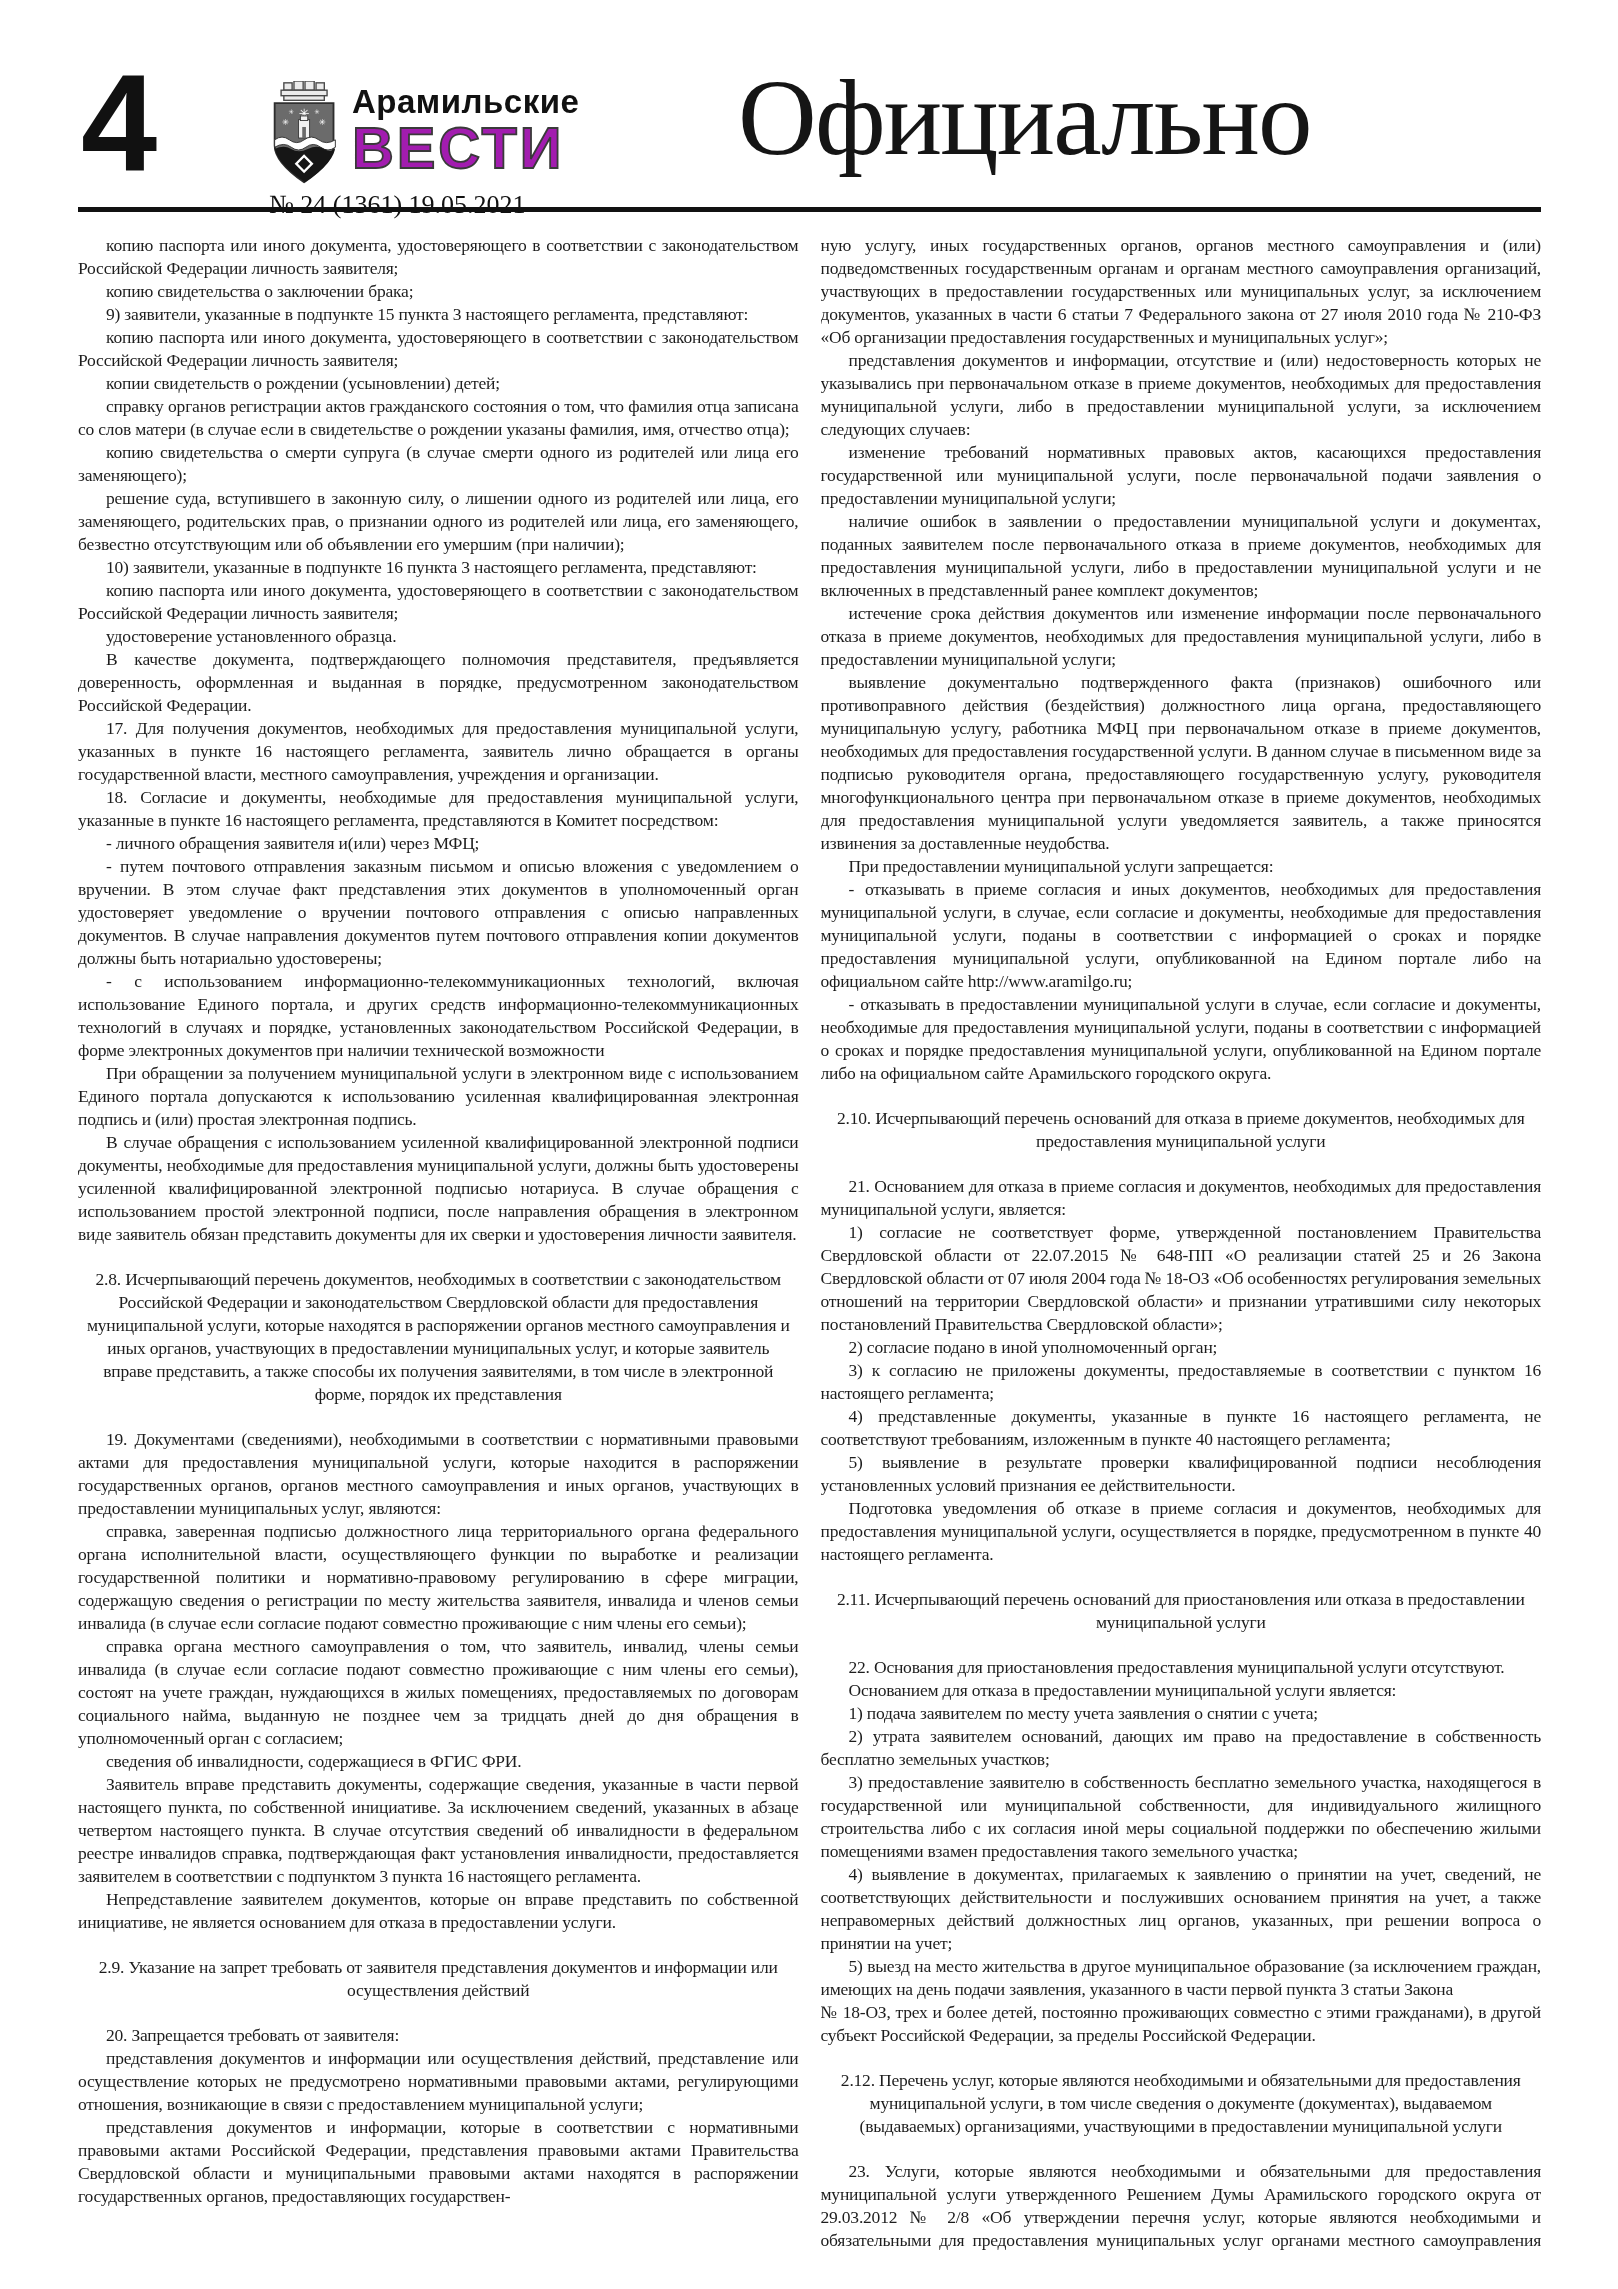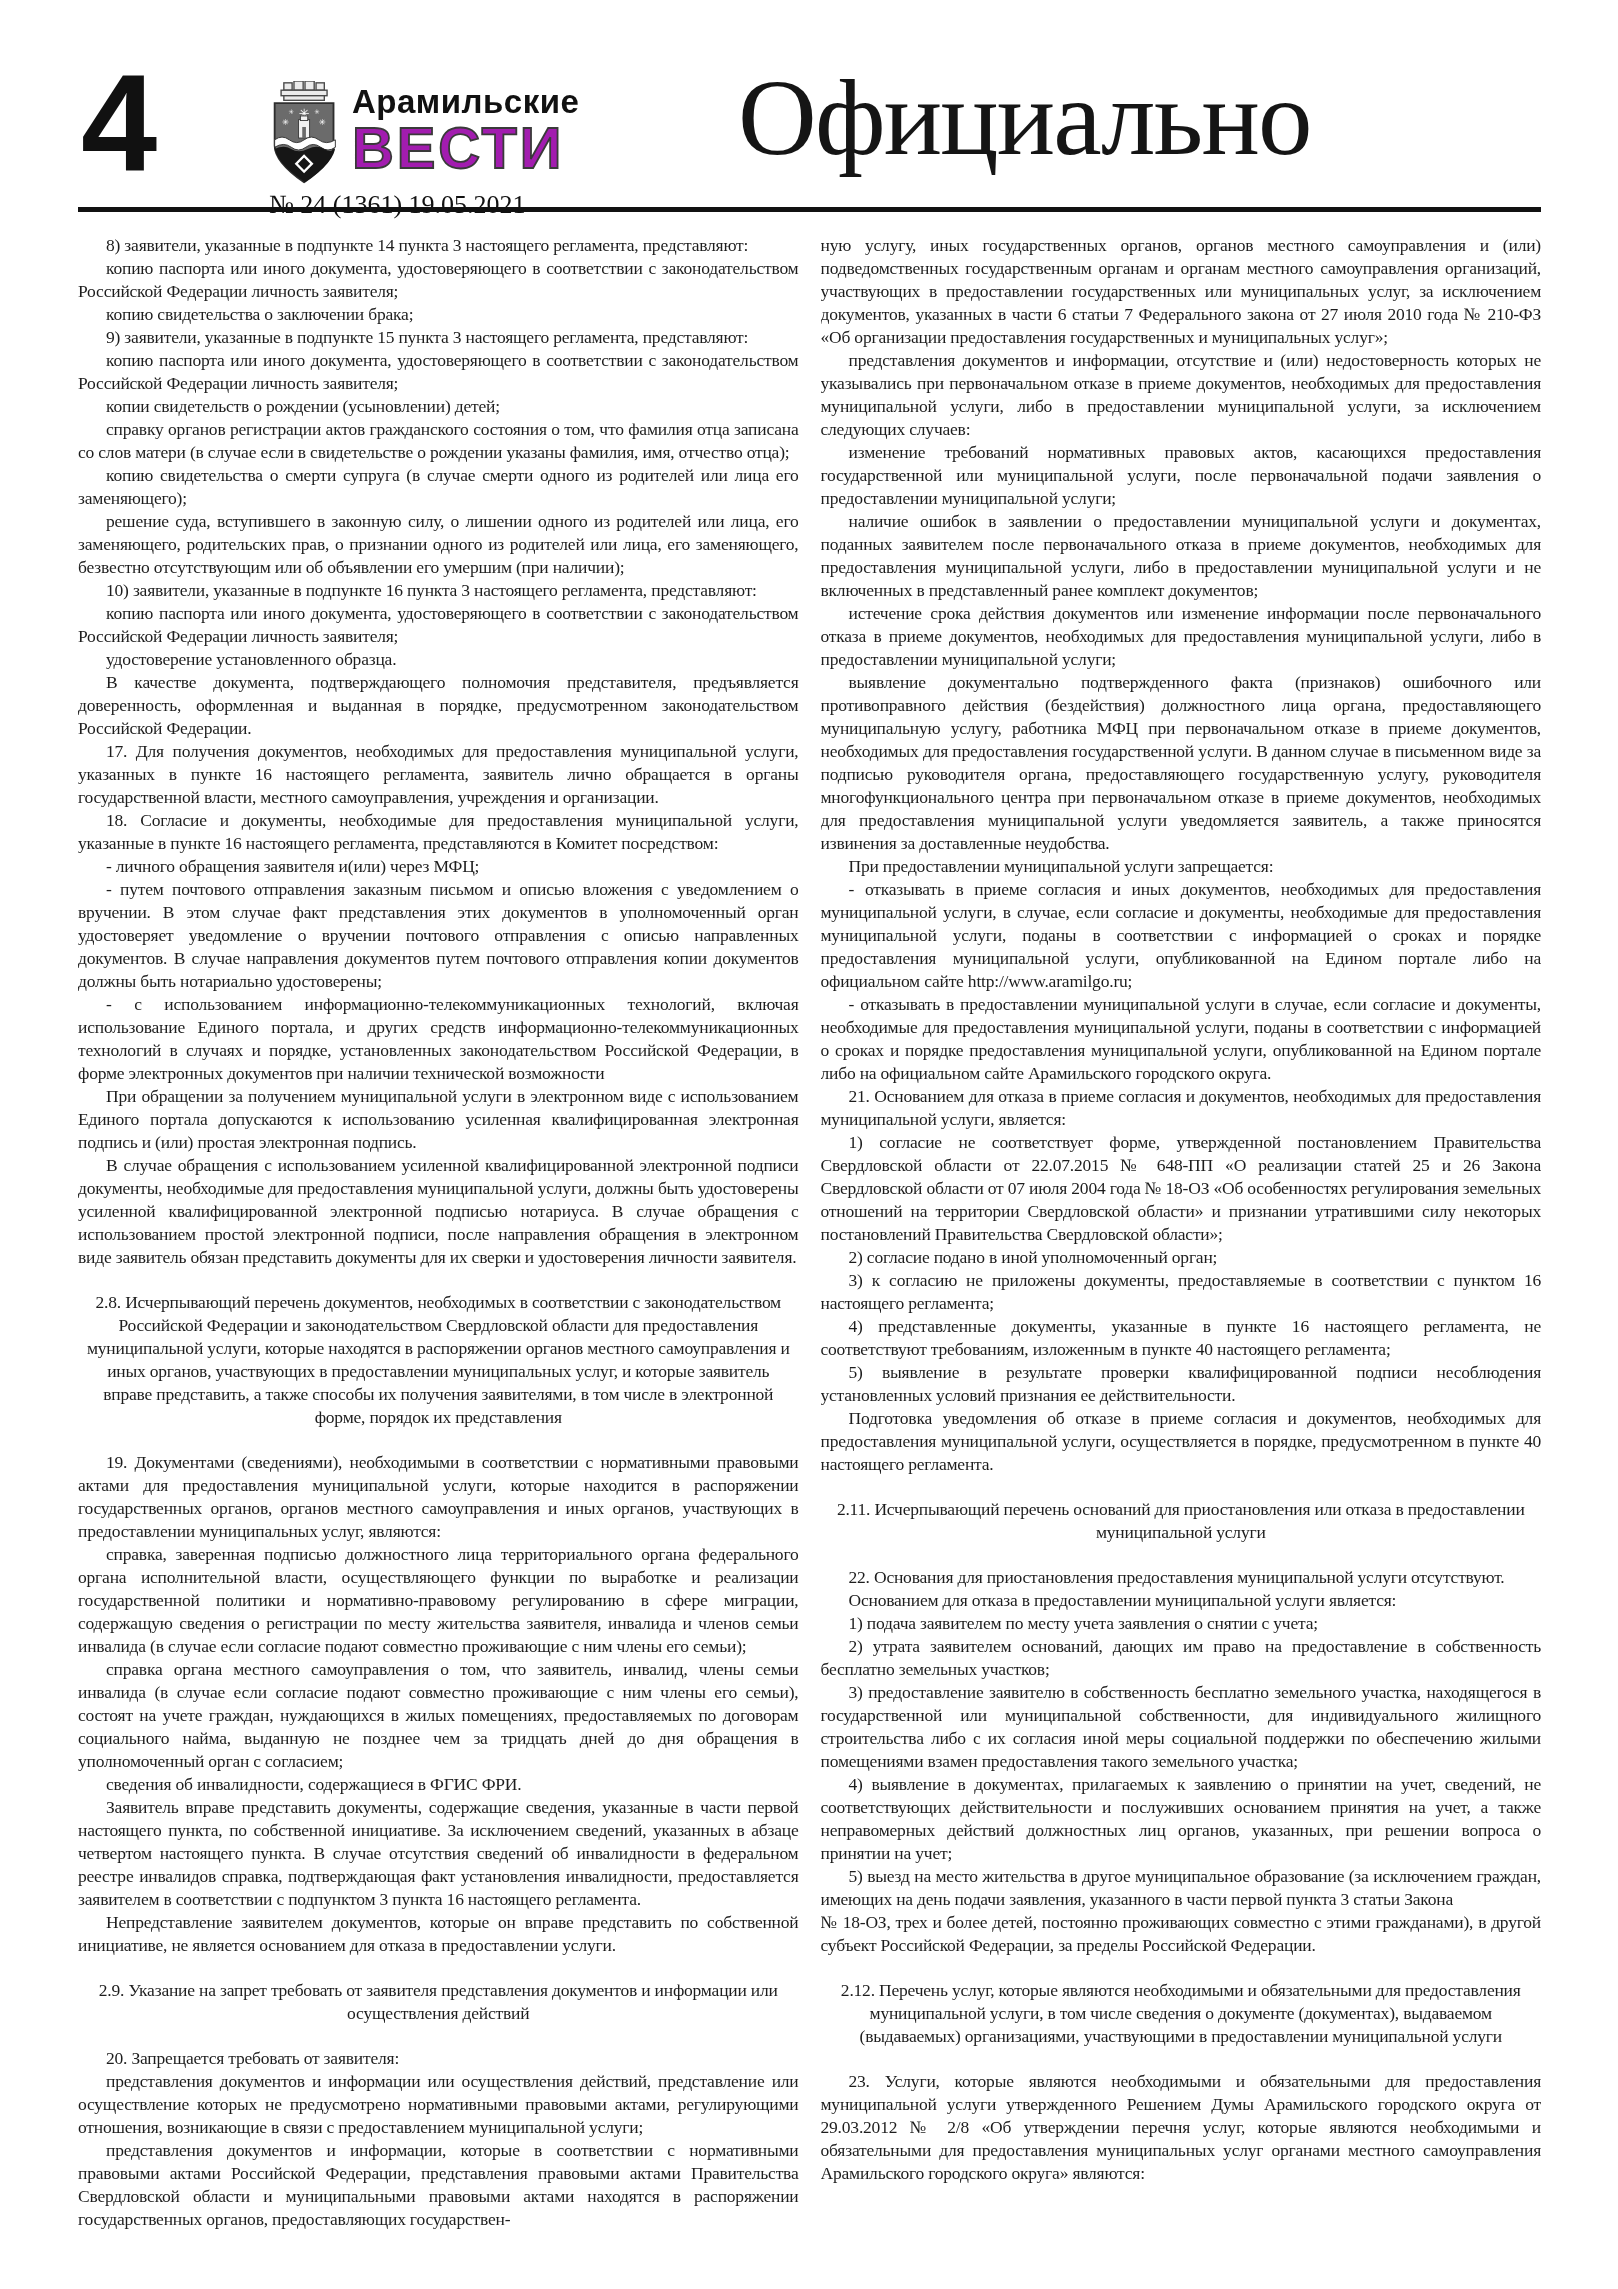--- a/index.html
+++ b/index.html
@@ -118,21 +118,20 @@
       <div class="issue">№ 24 (1361) 19.05.2021</div>
     </div>
 
     <div class="section-title">Официально</div>
   </header>
 
   <div class="rule"></div>
 
   <main class="content">
     <section class="col">
-        <p class="para">8) заявители, указанные в подпункте 14 пункта 3 настоящего регламента, представляют:</p>
         <p class="para">копию паспорта или иного документа, удостоверяющего в соответствии с законодательством Российской Федерации личность заявителя;</p>
         <p class="para">копию свидетельства о заключении брака;</p>
         <p class="para">9) заявители, указанные в подпункте 15 пункта 3 настоящего регламента, представляют:</p>
         <p class="para">копию паспорта или иного документа, удостоверяющего в соответствии с законодательством Российской Федерации личность заявителя;</p>
         <p class="para">копии свидетельств о рождении (усыновлении) детей;</p>
         <p class="para">справку органов регистрации актов гражданского состояния о том, что фамилия отца записана со слов матери (в случае если в свидетельстве о рождении указаны фамилия, имя, отчество отца);</p>
         <p class="para">копию свидетельства о смерти супруга (в случае смерти одного из родителей или лица его заменяющего);</p>
         <p class="para">решение суда, вступившего в законную силу, о лишении одного из родителей или лица, его заменяющего, родительских прав, о признании одного из родителей или лица, его заменяющего, безвестно отсутствующим или об объявлении его умершим (при наличии);</p>
         <p class="para">10) заявители, указанные в подпункте 16 пункта 3 настоящего регламента, представляют:</p>
         <p class="para">копию паспорта или иного документа, удостоверяющего в соответствии с законодательством Российской Федерации личность заявителя;</p>
@@ -160,20 +159,21 @@
     <section class="col">
         <p class="para cont">ную услугу, иных государственных органов, органов местного самоуправления и (или) подведомственных государственным органам и органам местного самоуправления организаций, участвующих в предоставлении государственных или муниципальных услуг, за исключением документов, указанных в части 6 статьи 7 Федерального закона от 27 июля 2010 года № 210-ФЗ «Об организации предоставления государственных и муниципальных услуг»;</p>
         <p class="para">представления документов и информации, отсутствие и (или) недостоверность которых не указывались при первоначальном отказе в приеме документов, необходимых для предоставления муниципальной услуги, либо в предоставлении муниципальной услуги, за исключением следующих случаев:</p>
         <p class="para">изменение требований нормативных правовых актов, касающихся предоставления государственной или муниципальной услуги, после первоначальной подачи заявления о предоставлении муниципальной услуги;</p>
         <p class="para">наличие ошибок в заявлении о предоставлении муниципальной услуги и документах, поданных заявителем после первоначального отказа в приеме документов, необходимых для предоставления муниципальной услуги, либо в предоставлении муниципальной услуги и не включенных в представленный ранее комплект документов;</p>
         <p class="para">истечение срока действия документов или изменение информации после первоначального отказа в приеме документов, необходимых для предоставления муниципальной услуги, либо в предоставлении муниципальной услуги;</p>
         <p class="para">выявление документально подтвержденного факта (признаков) ошибочного или противоправного действия (бездействия) должностного лица органа, предоставляющего муниципальную услугу, работника МФЦ при первоначальном отказе в приеме документов, необходимых для предоставления государственной услуги. В данном случае в письменном виде за подписью руководителя органа, предоставляющего государственную услугу, руководителя многофункционального центра при первоначальном отказе в приеме документов, необходимых для предоставления муниципальной услуги уведомляется заявитель, а также приносятся извинения за доставленные неудобства.</p>
         <p class="para">При предоставлении муниципальной услуги запрещается:</p>
         <p class="para">- отказывать в приеме согласия и иных документов, необходимых для предоставления муниципальной услуги, в случае, если согласие и документы, необходимые для предоставления муниципальной услуги, поданы в соответствии с информацией о сроках и порядке предоставления муниципальной услуги, опубликованной на Едином портале либо на официальном сайте http://www.aramilgo.ru;</p>
         <p class="para">- отказывать в предоставлении муниципальной услуги в случае, если согласие и документы, необходимые для предоставления муниципальной услуги, поданы в соответствии с информацией о сроках и порядке предоставления муниципальной услуги, опубликованной на Едином портале либо на официальном сайте Арамильского городского округа.</p>
+        <h3 class="subhead">2.10. Исчерпывающий перечень оснований для отказа в приеме документов, необходимых для предоставления муниципальной услуги</h3>
         <p class="para">21. Основанием для отказа в приеме согласия и документов, необходимых для предоставления муниципальной услуги, является:</p>
         <p class="para">1) согласие не соответствует форме, утвержденной постановлением Правительства Свердловской области от 22.07.2015 № 648-ПП «О реализации статей 25 и 26 Закона Свердловской области от 07 июля 2004 года № 18-ОЗ «Об особенностях регулирования земельных отношений на территории Свердловской области» и признании утратившими силу некоторых постановлений Правительства Свердловской области»;</p>
         <p class="para">2) согласие подано в иной уполномоченный орган;</p>
         <p class="para">3) к согласию не приложены документы, предоставляемые в соответствии с пунктом 16 настоящего регламента;</p>
         <p class="para">4) представленные документы, указанные в пункте 16 настоящего регламента, не соответствуют требованиям, изложенным в пункте 40 настоящего регламента;</p>
         <p class="para">5) выявление в результате проверки квалифицированной подписи несоблюдения установленных условий признания ее действительности.</p>
         <p class="para">Подготовка уведомления об отказе в приеме согласия и документов, необходимых для предоставления муниципальной услуги, осуществляется в порядке, предусмотренном в пункте 40 настоящего регламента.</p>
         <h3 class="subhead">2.11. Исчерпывающий перечень оснований для приостановления или отказа в предоставлении муниципальной услуги</h3>
         <p class="para">22. Основания для приостановления предоставления муниципальной услуги отсутствуют.</p>
         <p class="para">Основанием для отказа в предоставлении муниципальной услуги является:</p>

